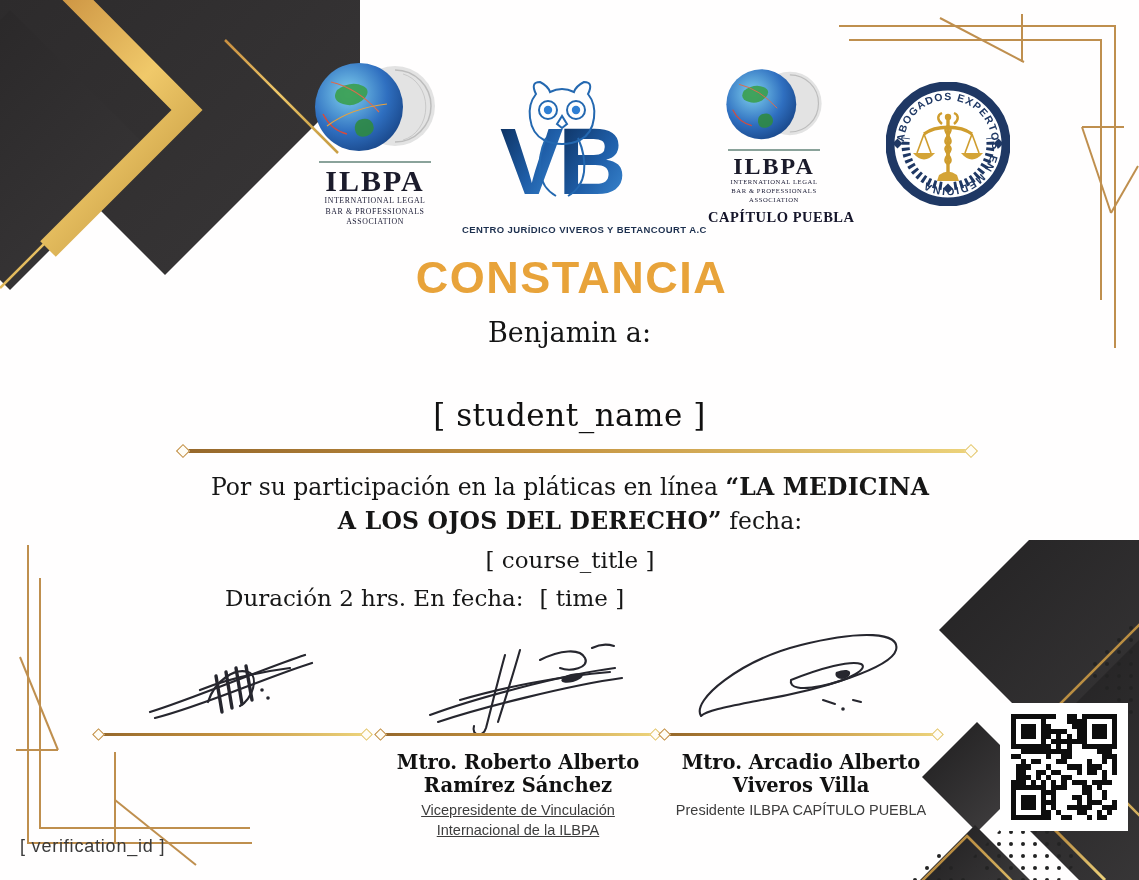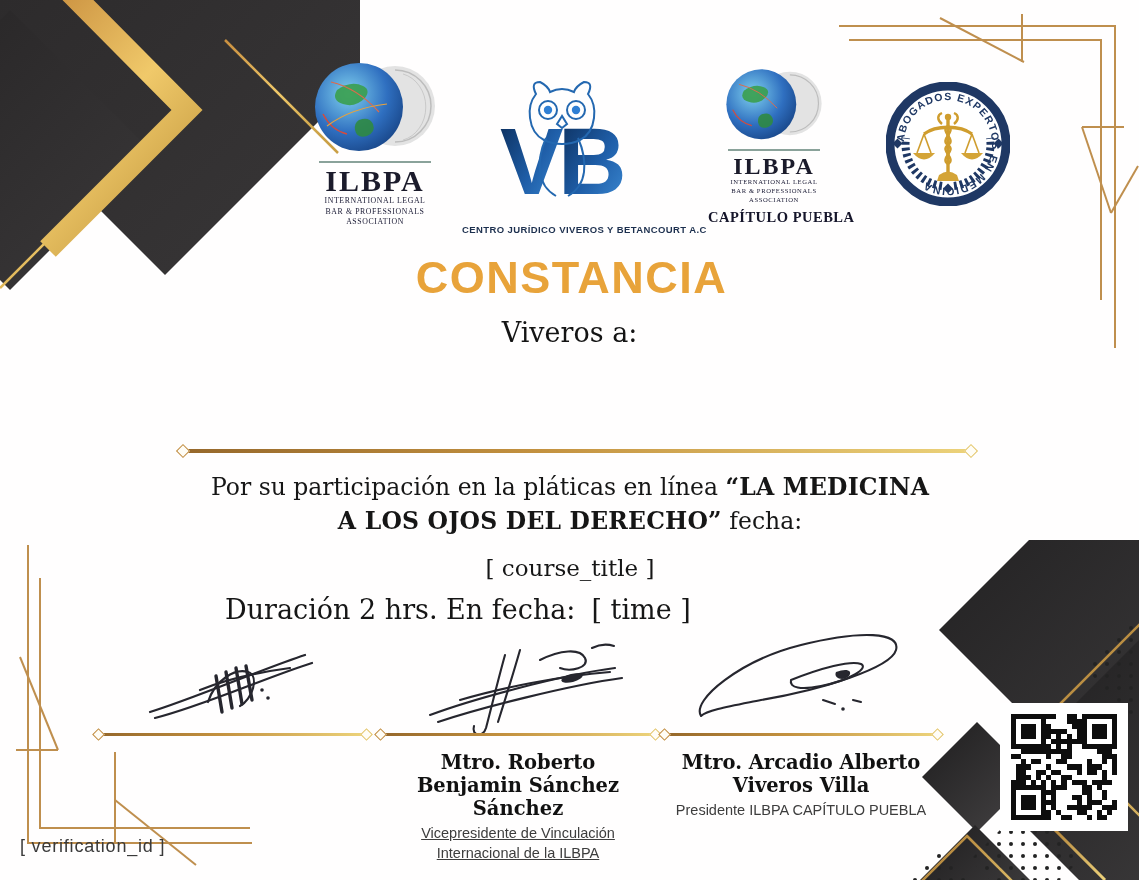--- a/index.html
+++ b/index.html
@@ -21,22 +21,22 @@
     font-family:"Liberation Sans",sans-serif;font-weight:800;font-size:45px;
     letter-spacing:1.5px;color:#E8A33A;width:100%;text-align:center;top:252px;left:2px;
   }
   .otorgado{font-size:27px;width:100%;text-align:center;top:317px;color:#141414;}
   .student{font-size:31px;width:100%;text-align:center;top:397px;color:#101010;letter-spacing:.5px;}
   .gold-line{height:3.5px;background:linear-gradient(90deg,#96682b,#c3913f 45%,#ecd27a);border-radius:2px;}
   .dia{position:absolute;width:8px;height:8px;border:1.7px solid #c08a3e;background:#fffdf6;transform:rotate(45deg);}
   .dia.light{border-color:#e3c468;}
   .body-block{top:470px;left:205px;width:730px;font-size:23.5px;line-height:1.45;text-align:center;color:#161616;}
   .body-block b{font-family:"DejaVu Serif",serif;font-weight:700;letter-spacing:.2px;}
-  .course-line{margin-top:14px;font-size:23px;}
-  .duration-line{margin-top:5px;text-align:left;padding-left:20px;font-size:27px;}
+  .course-line{margin-top:6px;font-size:23px;}
+  .duration-line{margin-top:5px;text-align:left;padding-left:20px;font-size:23px;}
   .duration-line .time{margin-left:16px;}
   
   .sig-block{position:absolute;top:630px;height:225px;text-align:center;}
   .sig-line{position:absolute;top:103px;left:12px;right:12px;height:3px;background:linear-gradient(90deg,#96682b,#c3913f 45%,#ecd27a);border-radius:2px;}
   .sig-name{margin:121px auto 0 auto;font-family:"DejaVu Serif",serif;font-weight:700;font-size:19.5px;line-height:1.18;color:#111;}
   .sig-role{margin:3px auto 0 auto;font-family:"Liberation Sans",sans-serif;font-size:14.5px;line-height:1.4;color:#3d3d3d;}
   .sig-svg{position:absolute;top:0;left:0;}
   
   .verification{top:836px;left:20px;font-family:"Liberation Sans",sans-serif;font-size:18px;letter-spacing:.8px;color:#3a3a3a;}
   #qr-panel{top:703px;left:1000px;width:128px;height:128px;background:#fff;display:flex;align-items:center;justify-content:center;z-index:5;}
@@ -218,21 +218,22 @@
     </g>
     <g fill="none" stroke="#cf9d2e" stroke-width="2.4">
       <path d="M62,44 C53,50 71,57 62,63 C53,69 71,76 62,82"></path>
       <path d="M62,44 C71,50 53,57 62,63 C71,69 53,76 62,82"></path>
       <path d="M56,42 C51,38 51,33 56,31"></path>
       <path d="M68,42 C73,38 73,33 68,31"></path>
     </g>
   </svg>
 
   <div class="abs title">CONSTANCIA</div>
-  <div class="abs otorgado">Viveros a:</div>
+  <div class="abs otorgado">Benjamin a:</div>
+  <div class="abs student">[ student_name ]</div>
 
   <div class="abs gold-line" style="top:449px;left:186px;width:782px;">
     <span class="dia" style="left:-8px;top:-3px;"></span>
     <span class="dia light" style="right:-8px;top:-3px;"></span>
   </div>
 
   <div class="abs body-block">
     <div><span>Por su participación en la pláticas en línea </span><b>“LA MEDICINA A LOS OJOS DEL DERECHO”</b><span> fecha:</span></div>
     <div class="course-line">[ course_title ]</div>
     <div class="duration-line"><span>Duración 2 hrs. En fecha:</span><span class="time">[ time ]</span></div>
@@ -269,21 +270,21 @@
         <path d="M168,30 C188,20 208,18 213,28 C218,38 198,42 188,38"></path>
         <path d="M220,18 C228,14 236,14 242,16"></path>
         <path d="M88,70 C128,58 188,46 238,42"></path>
       </g>
       <ellipse cx="200" cy="48" rx="11" ry="4" transform="rotate(-14 200 48)" fill="#26262e"></ellipse>
     </svg>
     <div class="sig-line">
       <span class="dia" style="left:-8px;top:-3px;width:7px;height:7px;"></span>
       <span class="dia light" style="right:-8px;top:-3px;width:7px;height:7px;"></span>
     </div>
-    <div class="sig-name" style="max-width:250px;">Mtro. Roberto Benjamin Sánchez Sánchez</div>
+    <div class="sig-name" style="max-width:250px;">Mtro. Roberto Alberto Ramírez Sánchez</div>
     <div class="sig-role" style="max-width:240px;text-decoration:underline;">Vicepresidente de Vinculación Internacional de la ILBPA</div>
   </div>
 
   <div class="sig-block" style="left:656px;width:290px;">
     <svg class="sig-svg" width="290" height="100" viewBox="0 0 290 100">
       <g fill="none" stroke="#26262e" stroke-width="2.1" stroke-linecap="round">
         <path d="M45,86 C35,70 85,30 145,15 C205,0 245,2 240,20 C235,38 165,60 105,70 C75,76 51,80 45,86"></path>
         <path d="M135,50 C165,38 195,30 205,34 C213,38 195,50 165,56 C145,60 133,58 135,50"></path>
         <path d="M167,70 L179,74"></path>
         <path d="M197,70 L205,72"></path>

